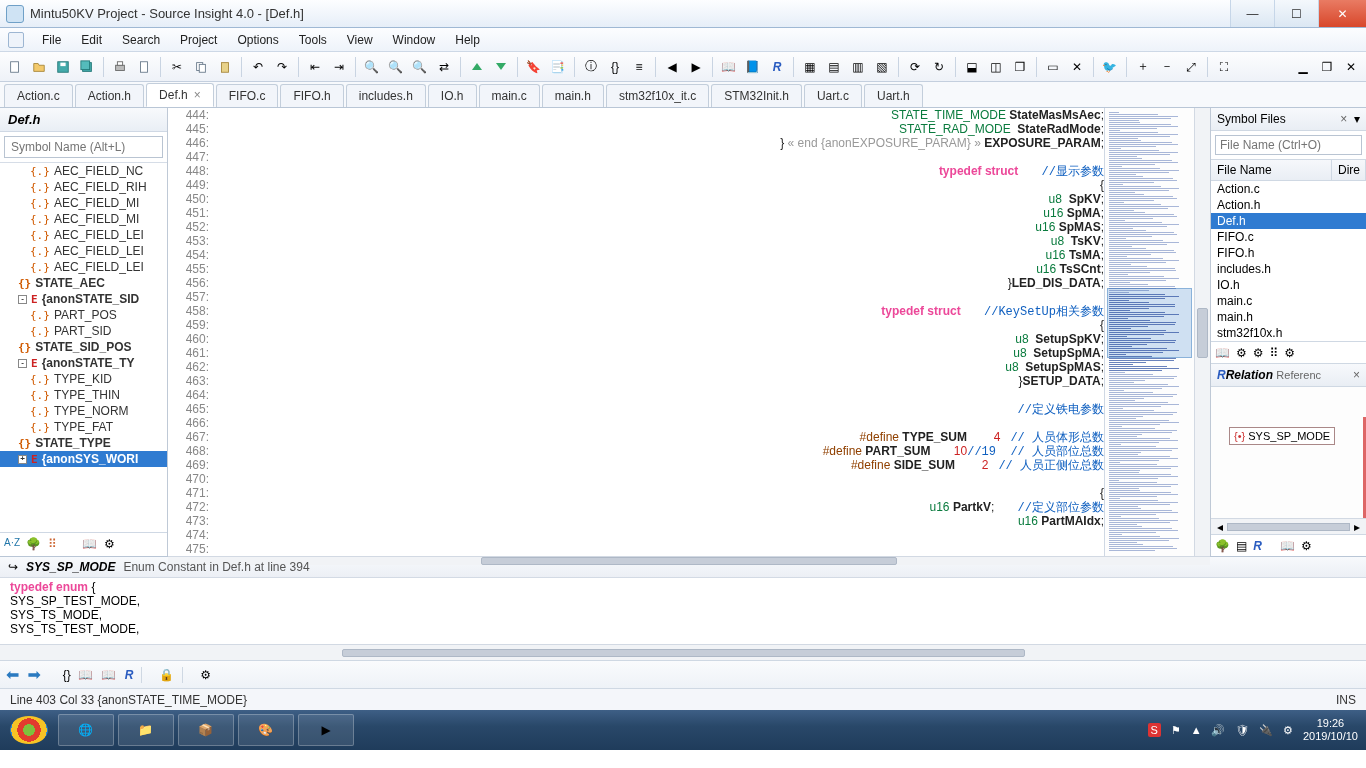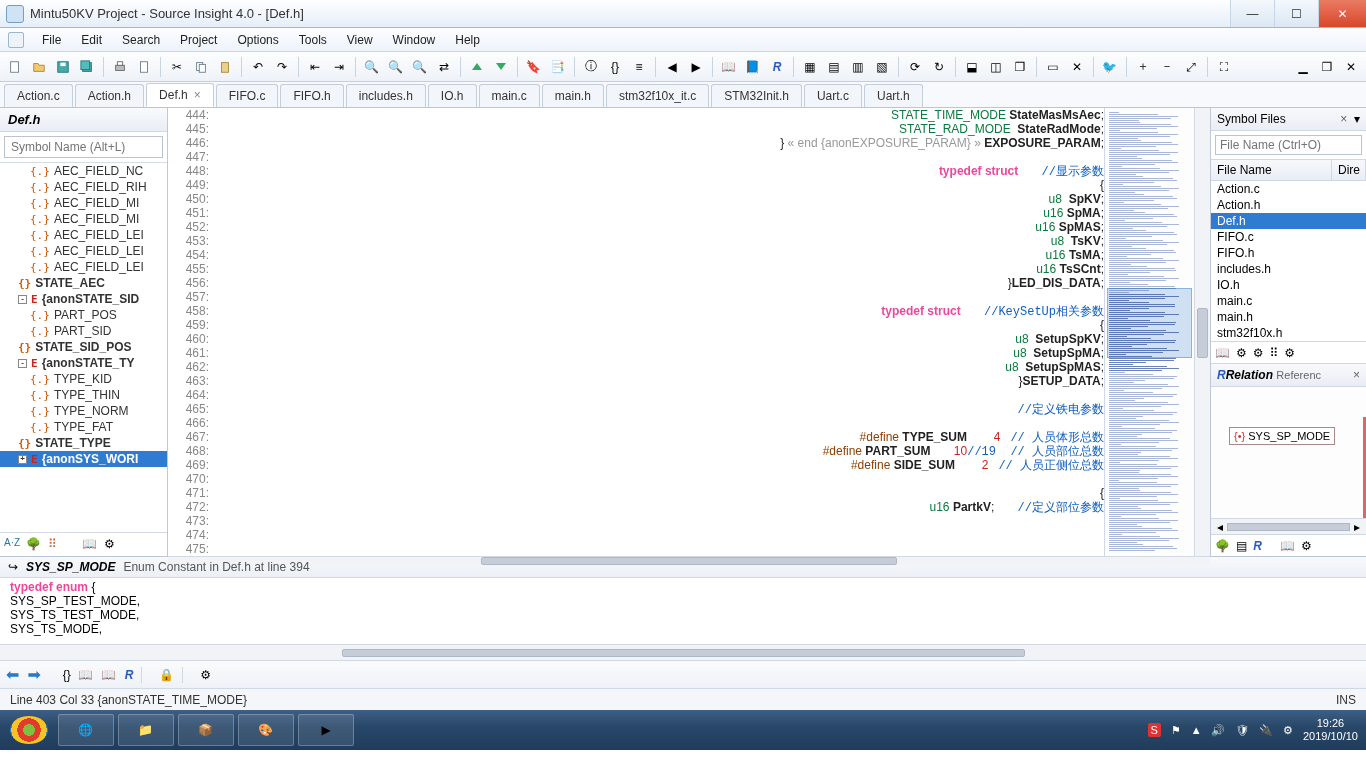--- a/index.html
+++ b/index.html
@@ -386,20 +386,21 @@
           <div class="ln">}<span class="bold">SETUP_DATA</span>;</div>
           <div class="ln"></div>
           <div class="ln"><span class="cm">//定义铁电参数</span></div>
           <div class="ln"></div>
           <div class="ln"><span class="pp">#define</span> <span class="bold">TYPE_SUM</span>        <span class="num">4</span>   <span class="cm">// 人员体形总数</span></div>
           <div class="ln"><span class="pp">#define</span> <span class="bold">PART_SUM</span>       <span class="num">10</span><span class="cm">//19  // 人员部位总数</span></div>
           <div class="ln"><span class="pp">#define</span> <span class="bold">SIDE_SUM</span>        <span class="num">2</span>   <span class="cm">// 人员正侧位总数</span></div>
           <div class="ln"></div>
           <div class="ln">{</div>
           <div class="ln">        <span class="ty">u16</span> <span class="bold">PartkV</span>;       <span class="cm">//定义部位参数</span></div>
+          <div class="ln">        <span class="ty">u16</span> <span class="bold">PartMAIdx</span>;</div>
         </div>
       <div class="minimap" id="minimap">
         <div class="mmview" style="top:180px; height:70px;"></div>
       <div class="mmline" style="top: 4px; width: 10px;"></div>
           <div class="mmline" style="top: 6px; width: 48.6531px;"></div>
           <div class="mmline" style="top: 8px; width: 69.127px;"></div>
           <div class="mmline" style="top: 10px; width: 61.7926px;"></div>
           <div class="mmline" style="top: 12px; width: 30.0993px;"></div>
           <div class="mmline" style="top: 14px; width: 31.047px;"></div>
           <div class="mmline" style="top: 16px; width: 62.2945px;"></div>
@@ -687,22 +688,22 @@
 
 <div class="bottom">
   <div class="ctxhdr">
     <span>↪</span>
     <span class="sig">SYS_SP_MODE</span>
     <span style="color:#555;">Enum Constant in Def.h at line 394</span>
   </div>
   <div class="ctxbody" id="ctxbody">
       <div><span class="kw">typedef</span>  <span class="kw">enum</span> {</div>
       <div>     SYS_SP_TEST_MODE,</div>
+      <div>     SYS_TS_MODE,</div>
       <div>     SYS_TS_TEST_MODE,</div>
-      <div>     SYS_TS_MODE,</div>
     </div>
   <div class="editor-hscroll">
     <div style="width:50%; height:8px; background:#c6cdd8; border:1px solid #aeb8c6; border-radius:2px;"></div>
   </div>
 </div>
 
 <div class="navrow">
   <span style="color:#2a7ac0; font-size:16px;">⬅</span>
   <span style="color:#2a7ac0; font-size:16px;">➡</span>
   <span style="width:6px"></span>

